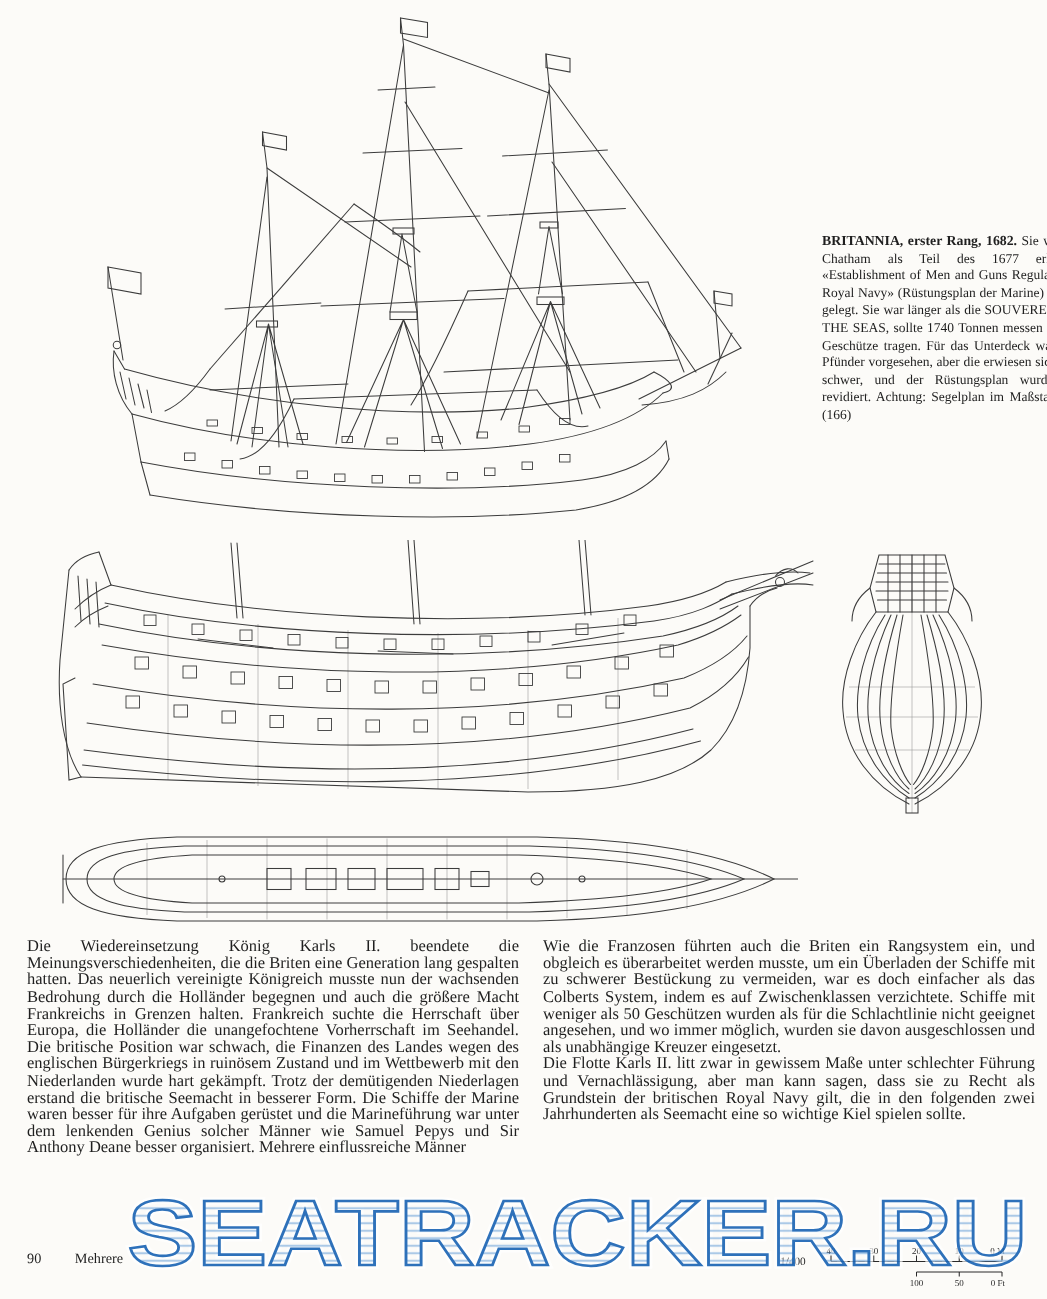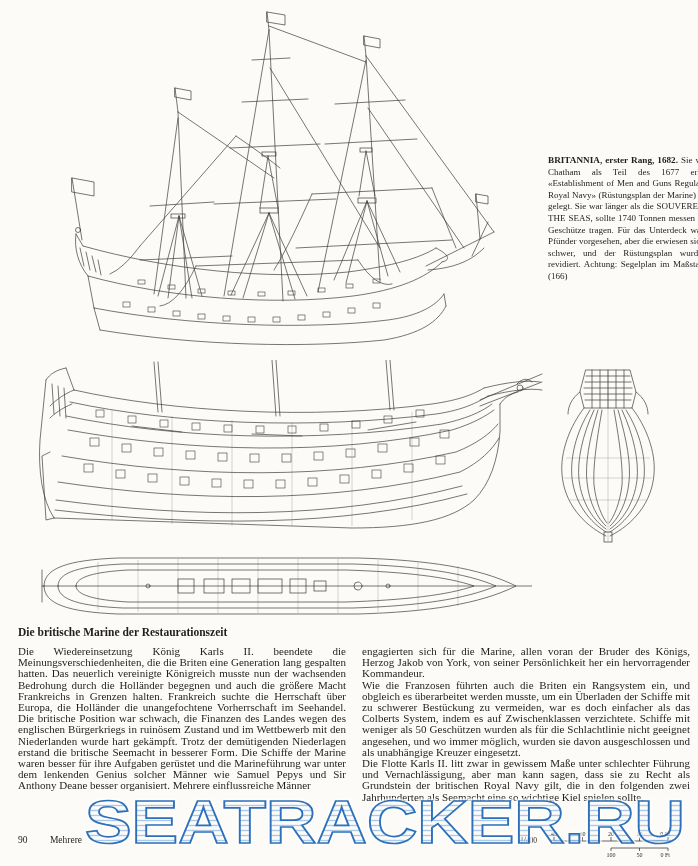--- a/index.html
+++ b/index.html
@@ -274,27 +274,25 @@
       <rect x="230" y="31" width="24" height="14"></rect>
       <rect x="262" y="31" width="16" height="14"></rect>
       <rect x="286" y="33" width="12" height="10"></rect>
       <circle cx="330" cy="38" r="4"></circle>
       <circle cx="360" cy="38" r="2"></circle>
       <circle cx="120" cy="38" r="2"></circle>
     </g>
   </svg>
 
   <div class="abs article">
-    <h2>Die britische Marine der Restaurationszeit</h2>
     <div class="cols">
       <div class="col">
         <p>Die Wiedereinsetzung König Karls II. beendete die Meinungsverschiedenheiten, die die Briten eine Generation lang gespalten hatten. Das neuerlich vereinigte Königreich musste nun der wachsenden Bedrohung durch die Holländer begegnen und auch die größere Macht Frankreichs in Grenzen halten. Frankreich suchte die Herrschaft über Europa, die Holländer die unangefochtene Vorherrschaft im Seehandel. Die britische Position war schwach, die Finanzen des Landes wegen des englischen Bürgerkriegs in ruinösem Zustand und im Wettbewerb mit den Niederlanden wurde hart gekämpft. Trotz der demütigenden Niederlagen erstand die britische Seemacht in besserer Form. Die Schiffe der Marine waren besser für ihre Aufgaben gerüstet und die Marineführung war unter dem lenkenden Genius solcher Männer wie Samuel Pepys und Sir Anthony Deane besser organisiert. Mehrere einflussreiche Männer</p>
       </div>
       <div class="col">
-        <p>engagierten sich für die Marine, allen voran der Bruder des Königs, Herzog Jakob von York, von seiner Persönlichkeit her ein hervorragender Kommandeur.</p>
         <p>Wie die Franzosen führten auch die Briten ein Rangsystem ein, und obgleich es überarbeitet werden musste, um ein Überladen der Schiffe mit zu schwerer Bestückung zu vermeiden, war es doch einfacher als das Colberts System, indem es auf Zwischenklassen verzichtete. Schiffe mit weniger als 50 Geschützen wurden als für die Schlachtlinie nicht geeignet angesehen, und wo immer möglich, wurden sie davon ausgeschlossen und als unabhängige Kreuzer eingesetzt.</p>
         <p>Die Flotte Karls II. litt zwar in gewissem Maße unter schlechter Führung und Vernachlässigung, aber man kann sagen, dass sie zu Recht als Grundstein der britischen Royal Navy gilt, die in den folgenden zwei Jahrhunderten als Seemacht eine so wichtige Kiel spielen sollte.</p>
       </div>
     </div>
   </div>
 
   <div class="abs footerleft">
     <span class="pg">90</span>
     <span>Mehrere</span>
   </div>

